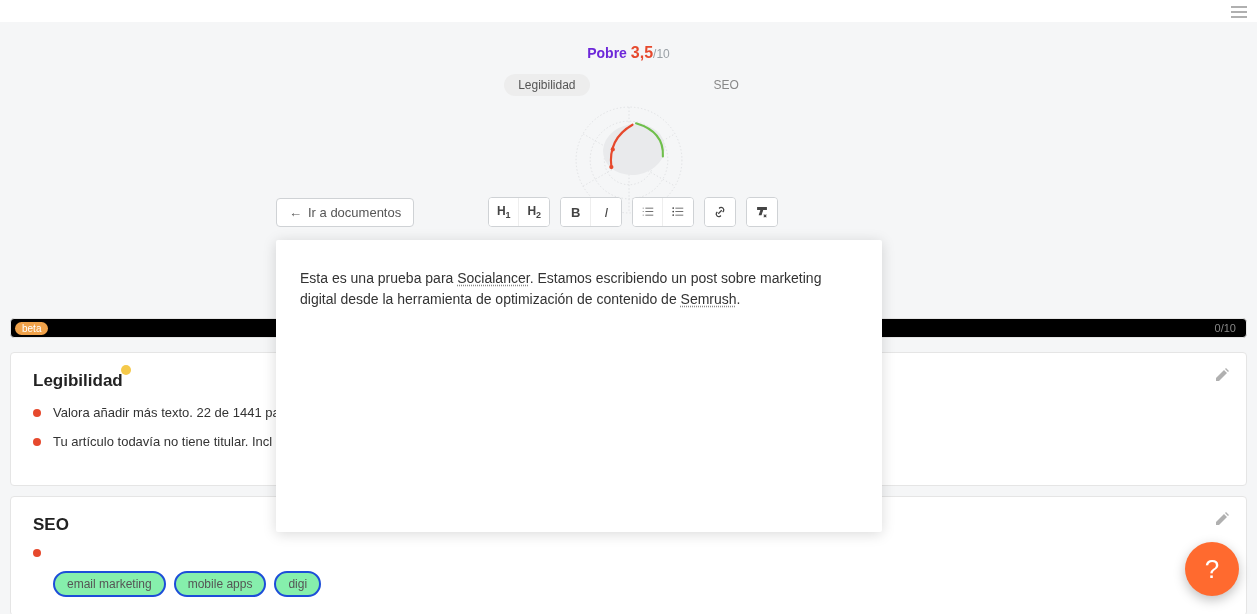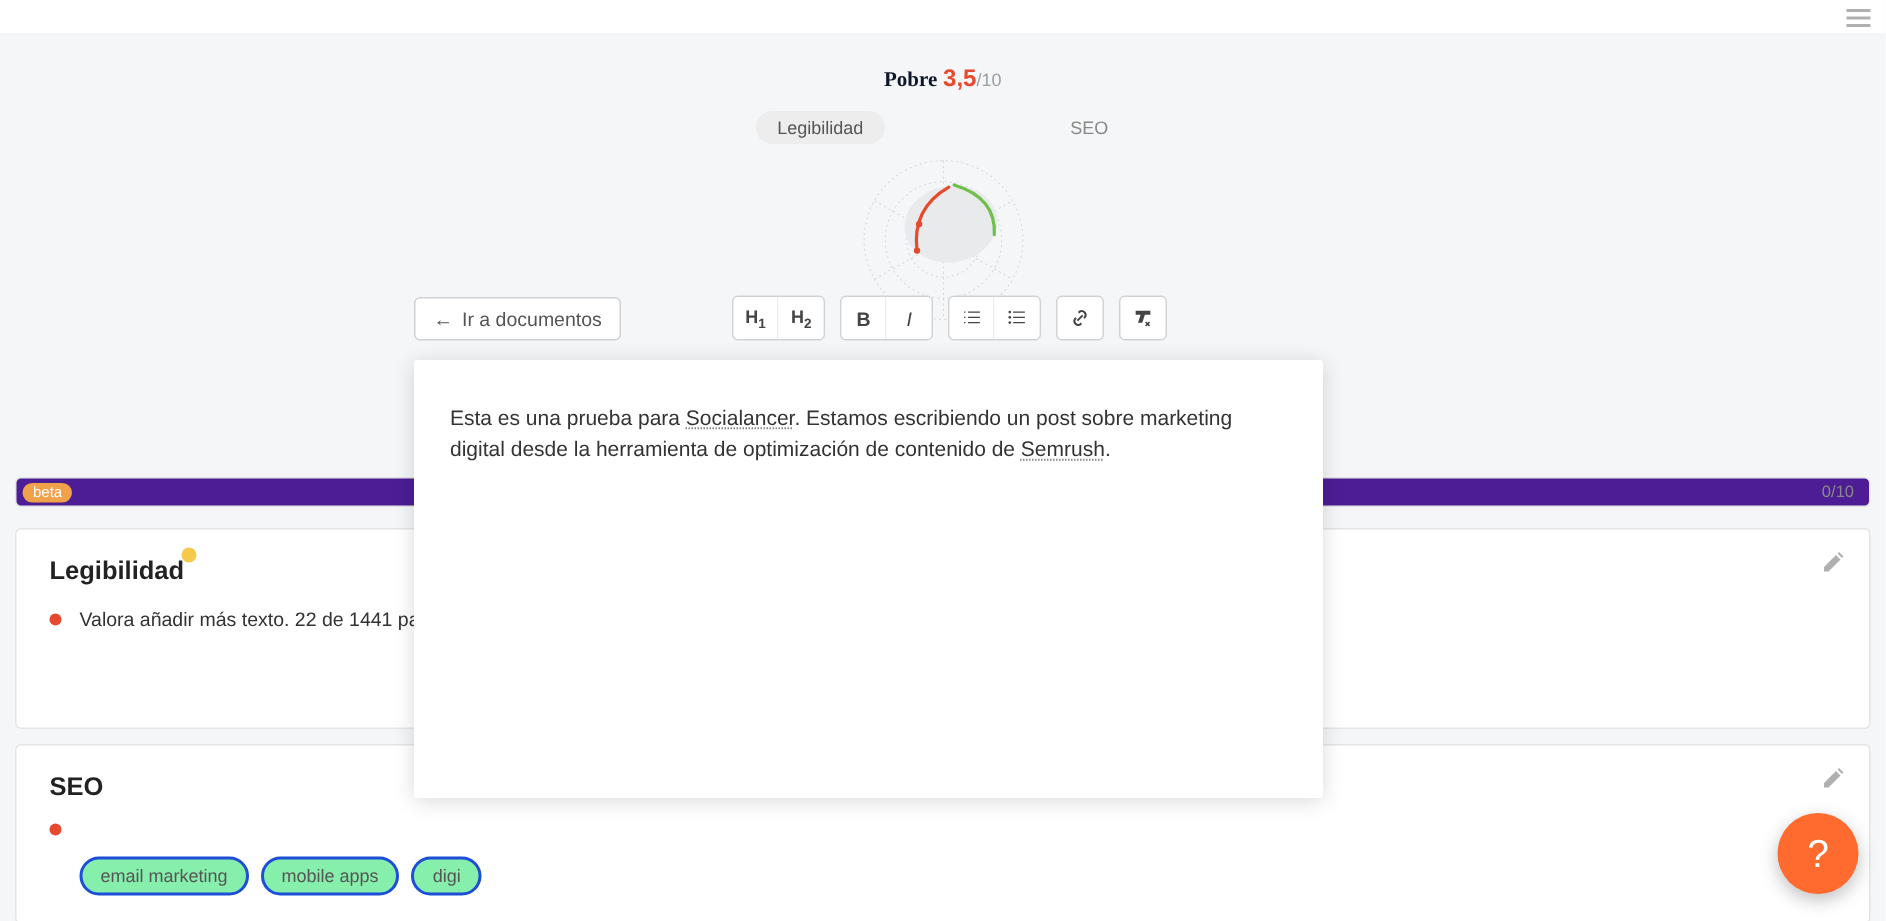--- a/index.html
+++ b/index.html
@@ -26,21 +26,21 @@
     background: #f5f6f7;
   }
 
   
   .score {
     position: absolute;
     top: 44px; left: 0; right: 0;
     text-align: center;
     font-size: 14px;
   }
-  .score .label { color: #0f172a; font-weight: 600; font-family: Liberation Serif, serif; }
+  .score .label { color: #6d28d9; font-weight: 600; }
   .score .val   { color: #e6492d; font-weight: 700; font-size: 16px; }
   .score .max   { color: #9aa0a6; font-size: 12px; }
 
   
   .pills {
     position: absolute;
     top: 74px; left: 0; right: 0;
     display: flex; justify-content: center; gap: 110px;
     font-size: 12px;
   }
@@ -105,21 +105,21 @@
     line-height: 1.5;
     color: #333;
     z-index: 5;
   }
   .editor .underline { text-decoration: underline dotted #888; text-underline-offset: 2px; }
 
   
   .row-beta {
     position: absolute;
     top: 318px; left: 10px; right: 10px;
-    background: #4c1d95;
+    background: #000000;
     border: 1px solid #e5e5e5;
     border-radius: 4px;
     height: 20px;
     display: flex; align-items: center; justify-content: space-between;
     padding: 0 10px 0 4px;
     font-size: 11px;
     z-index: 1;
   }
   .beta-badge { background: #f0a24a; color: #fff; border-radius: 9px; padding: 1px 7px; font-size: 10px; }
   .row-beta .score-right { color: #888; }
@@ -282,20 +282,24 @@
   </h3>
   <span class="edit-icon">
     <svg viewBox="0 0 16 16">
         <path fill="currentColor" d="M2 11l8-8 3 3-8 8H2v-3zM11 2l1-1 3 3-1 1-3-3z"></path>
       </svg>
   </span>
   <div class="line">
     <span class="bullet"></span>
     <span>Valora añadir más texto. 22 de 1441 pa</span>
   </div>
+  <div class="line">
+    <span class="bullet"></span>
+    <span>Tu artículo todavía no tiene titular. Incl</span>
+  </div>
 </div>
 
 <div class="card card-seo">
   <h3>SEO</h3>
   <span class="edit-icon">
     <svg viewBox="0 0 16 16">
         <path fill="currentColor" d="M2 11l8-8 3 3-8 8H2v-3zM11 2l1-1 3 3-1 1-3-3z"></path>
       </svg>
   </span>
   <div class="line">

